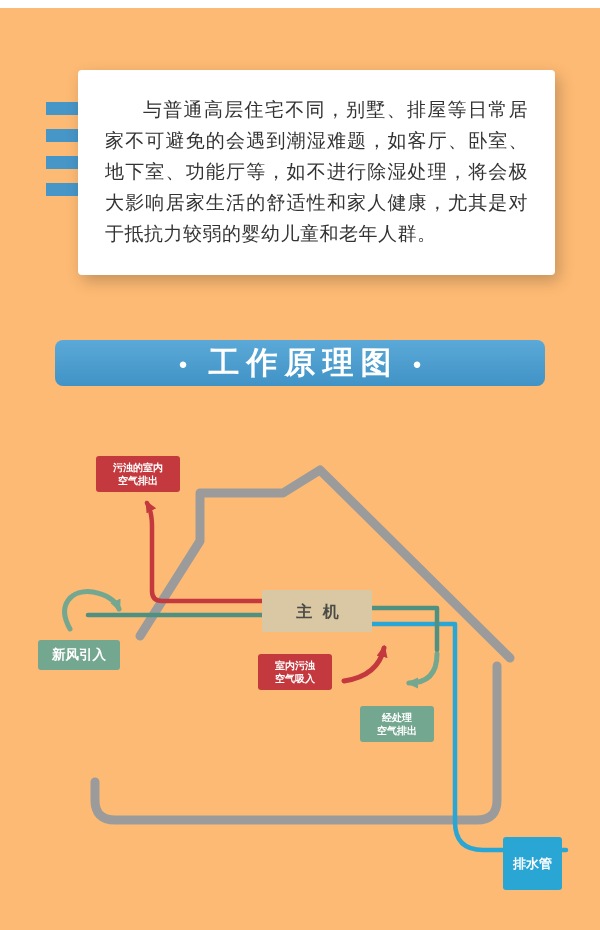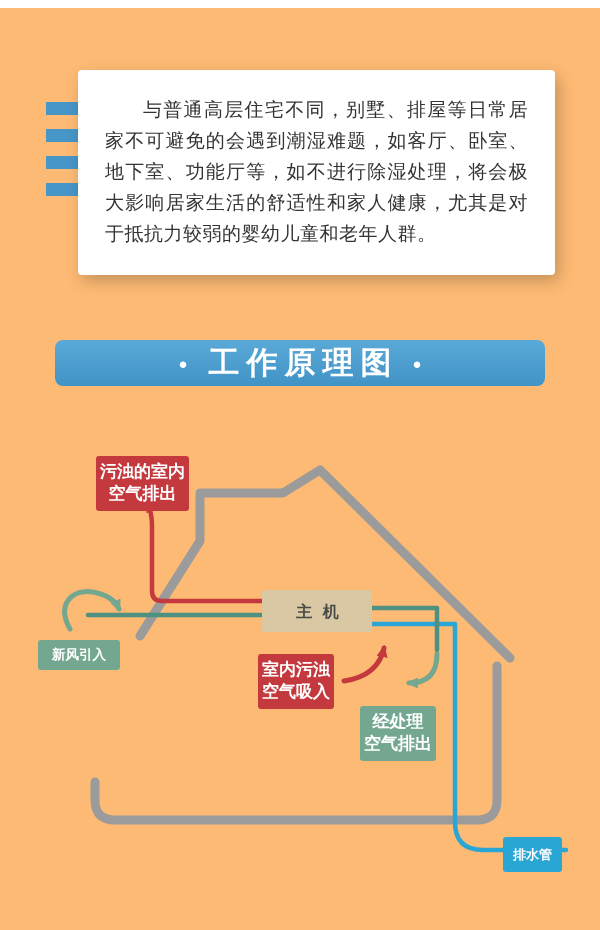--- a/index.html
+++ b/index.html
@@ -33,32 +33,32 @@
     color:#ffffff; font-family:"Liberation Serif", serif; font-weight:bold;
   }
   .banner-title { font-size:31px; letter-spacing:7px; margin:0 14px; text-indent:7px;font-family:Liberation Serif, serif; }
   .banner-dot { font-size:15px; position:relative; top:1px; }
 
   
   .diagram { position:absolute; left:0; top:430px; width:600px; height:500px; }
   .diagram svg { position:absolute; left:0; top:0; }
 
   .badge {
-    position:absolute; color:#ffffff; font-weight:bold; font-size:17px;
-    line-height:1.32; text-align:center; padding:5px 4px; border-radius:3px;
+    position:absolute; color:#ffffff; font-weight:bold; font-size:10px;
+    line-height:1.32; text-align:center; padding:5px 17px; border-radius:3px;
     white-space:nowrap; z-index:2;
   }
   .badge-red   { background:var(--red,#c4393e); }
   .badge-green { background:var(--green,#74a78f); }
   .badge-blue  { background:var(--blue,#2aa6d5); }
   #b-exhaust { left:96px;  top:18px;  }
   #b-fresh   { left:38px;  top:202px; font-size:13.5px; padding:6px 14px; }
   #b-suction { left:258px; top:216px; }
   #b-treated { left:360px; top:268px;text-align:center; }
-  #b-drain   { left:503px; top:399px; font-size:13px; padding:9px 10px; }
+  #b-drain   { left:503px; top:399px; font-size:13px; padding:18px 10px; }
 
   .unit-text {
     font-size:16px; font-weight:bold; letter-spacing:3px;
     fill:var(--unit_text,#4a4a46); font-family:"Liberation Sans", sans-serif;
   }
 </style>
 </head>
 <body>
 
 <div class="page">

